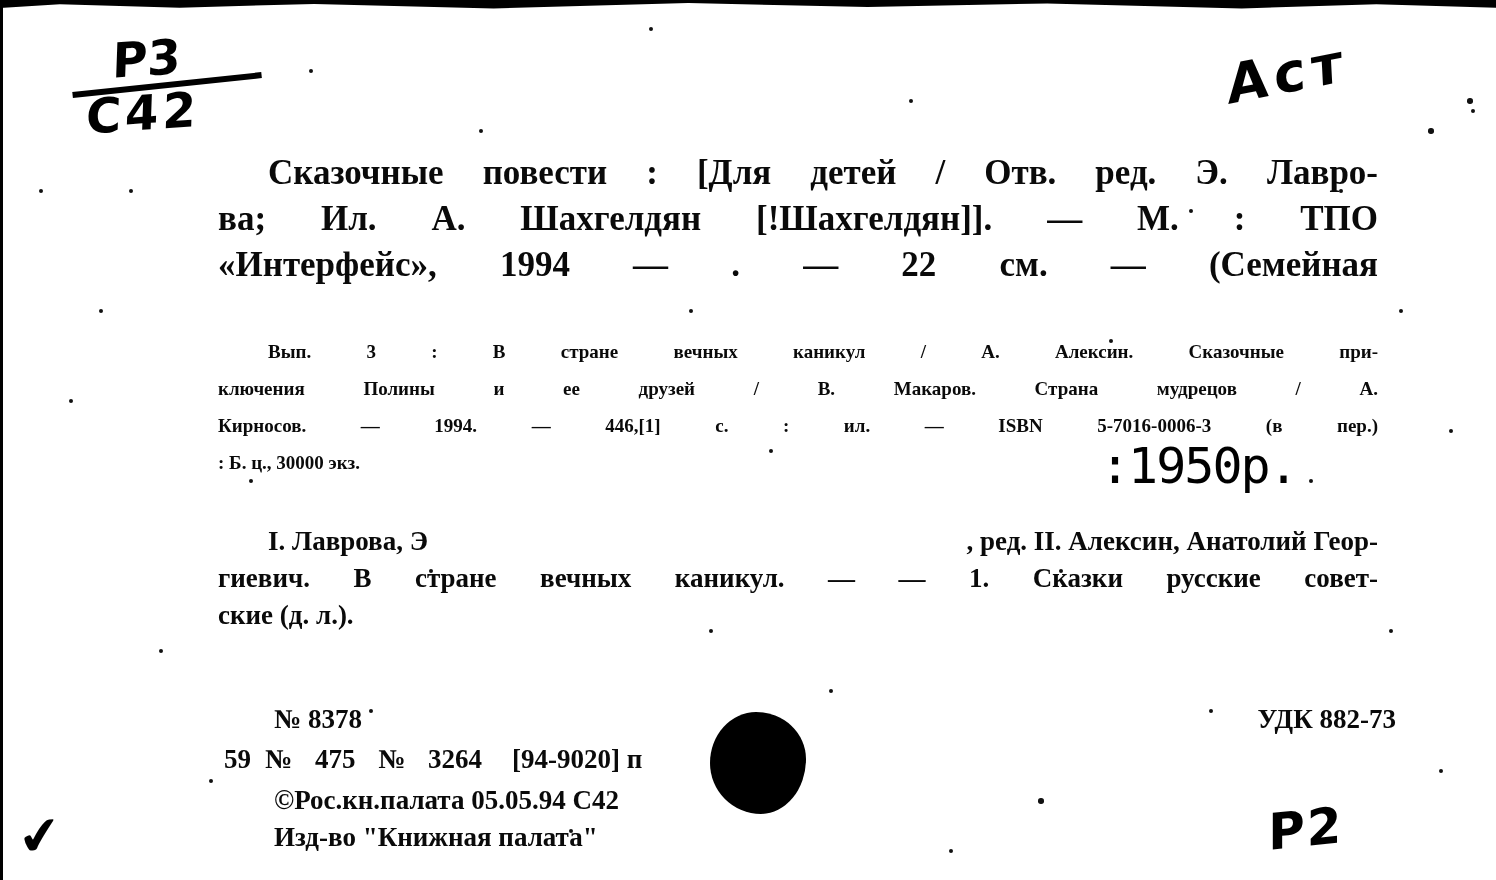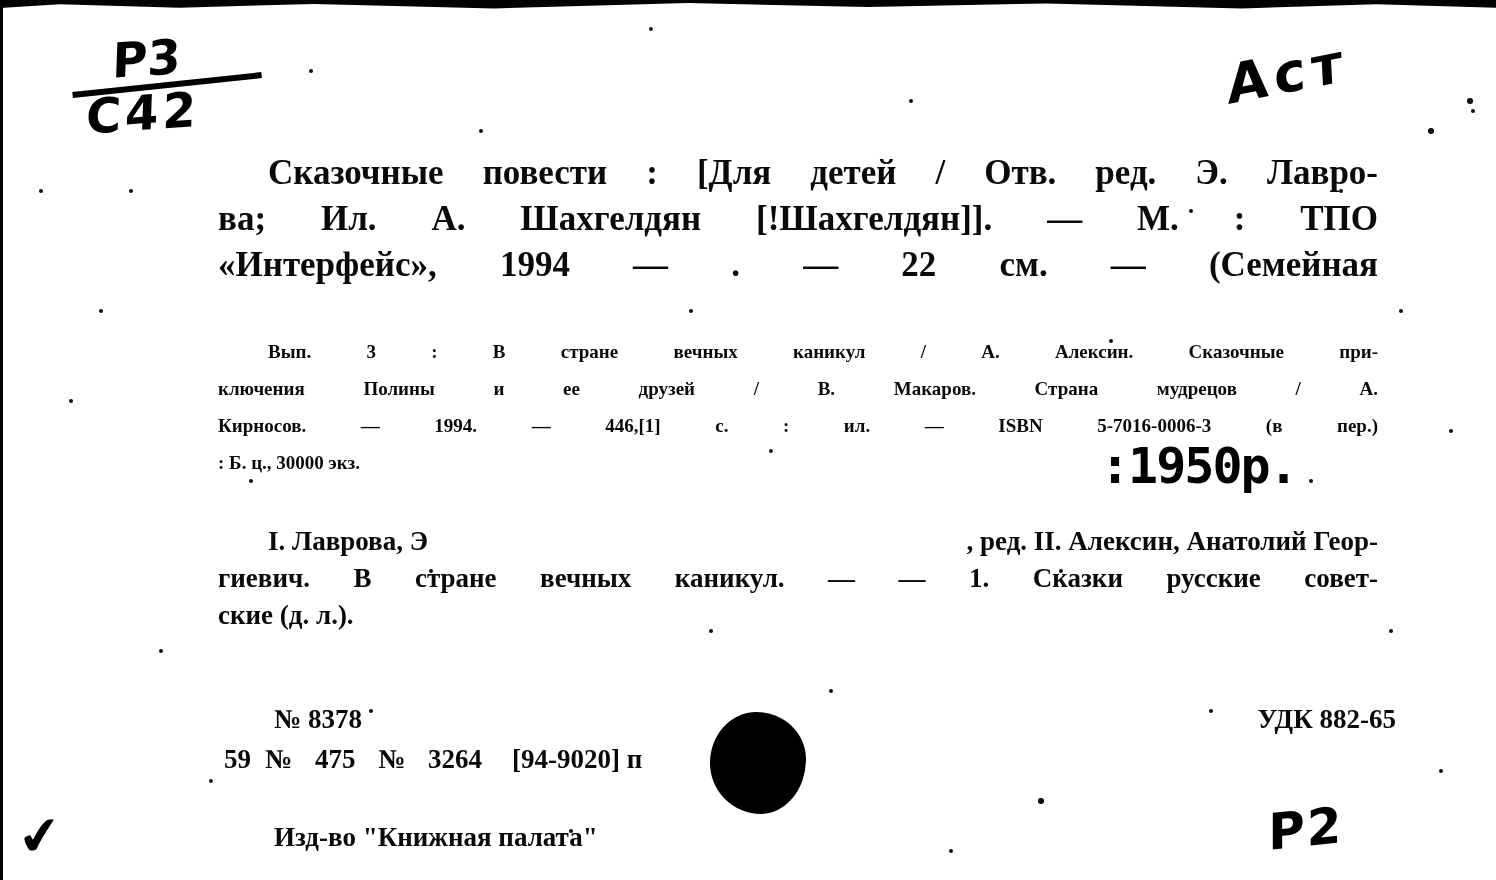--- a/index.html
+++ b/index.html
@@ -51,21 +51,21 @@
   .title-block { top: 150px; font-size: 35px; line-height: 46px; font-weight: bold; }
   .volume-block { top: 333px; font-size: 19px; line-height: 37px; font-weight: bold; }
   .entries-block { top: 523px; font-size: 27px; line-height: 37px; font-weight: bold; }
 
   .split-line { display: flex; justify-content: space-between; }
 
   
   .price-stamp {
     position: absolute; left: 1100px; top: 437px;
     font-family: "DejaVu Sans Mono", monospace;
-    font-weight: bold; font-size: 50px; letter-spacing: -2px;
+    font-weight: normal; font-size: 50px; letter-spacing: -2px;
     color: #000;
   }
 
   
   .reg-row { position: absolute; left: 218px; width: 1172px; font-size: 27px; line-height: 38px; font-weight: bold; margin-left: 6px; }
   .reg-row1 { top: 700px; }
   .reg-row2 { top: 740px; }
   .reg-row3 { top: 781px; }
   .reg-row4 { top: 818px; }
   .reg-right { position: absolute; right: 0; top: 0; }
@@ -138,24 +138,27 @@
     <div class="split-line">
       <span class="indent">I. Лаврова, Э</span>
       <span>, ред. II. Алексин, Анатолий Геор-</span>
     </div>
     <div class="jl">гиевич. В стране вечных каникул. — — 1. Сказки русские совет-</div>
     <div class="ll">ские (д. л.).</div>
   </div>
 
   <div class="reg-row reg-row1">
     <span class="indent">№ 8378</span>
-    <span class="reg-right">УДК 882-65</span>
+    <span class="reg-right">УДК 882-73</span>
   </div>
   <div class="reg-row reg-row2">
     <span>59</span><span class="row2-numbers">№ 475 № 3264</span><span class="row2-bracket">[94-9020] п</span>
+  </div>
+  <div class="reg-row reg-row3">
+    <span class="indent">©Рос.кн.палата 05.05.94 С42</span>
   </div>
   <div class="reg-row reg-row4">
     <span class="indent">Изд-во "Книжная палата"</span>
   </div>
 
   <div class="ink-blot"></div>
 
   <div class="hw hw-check">✔</div>
   <div class="hw hw-bottom-right">Р2</div>
 

